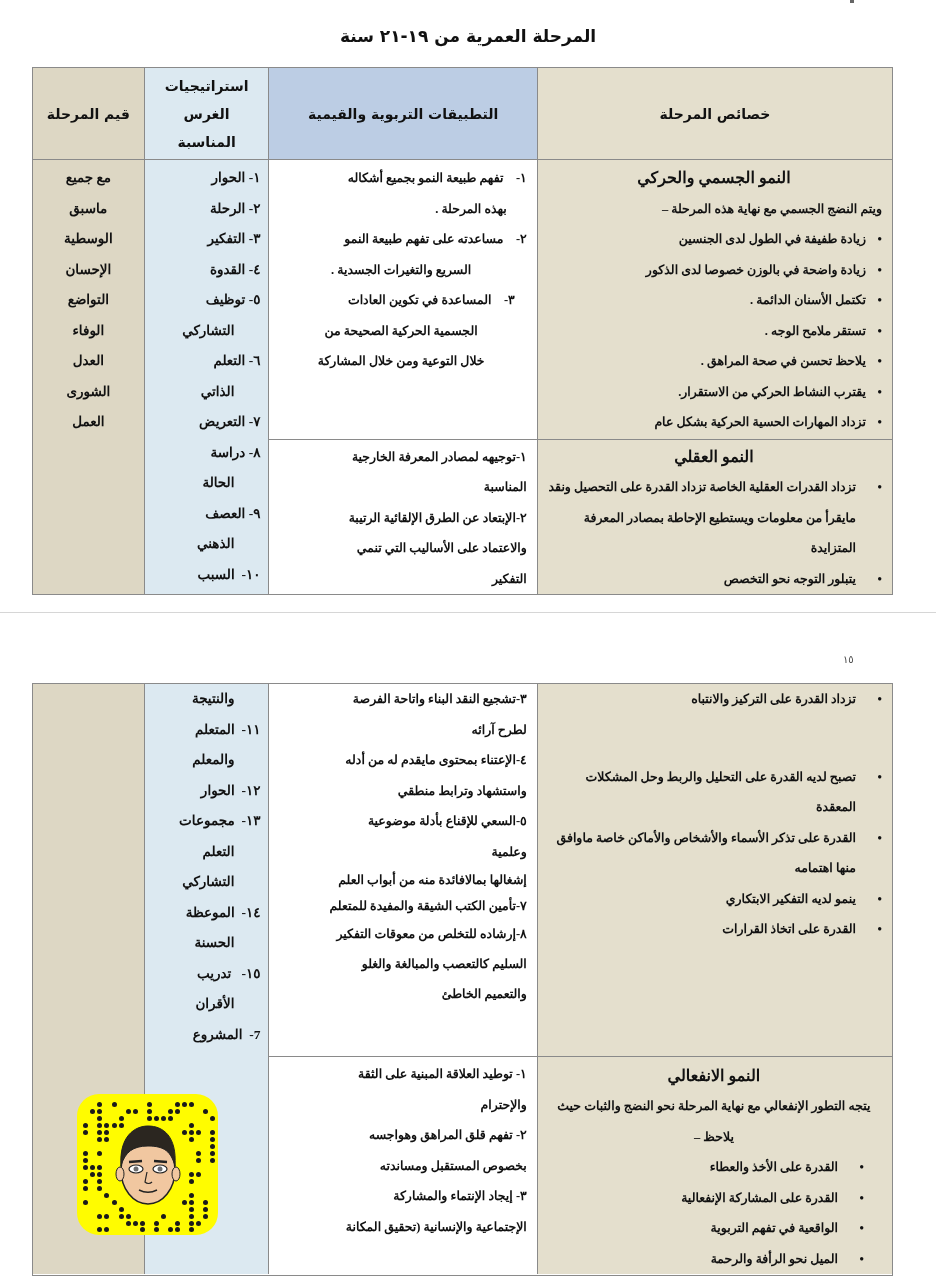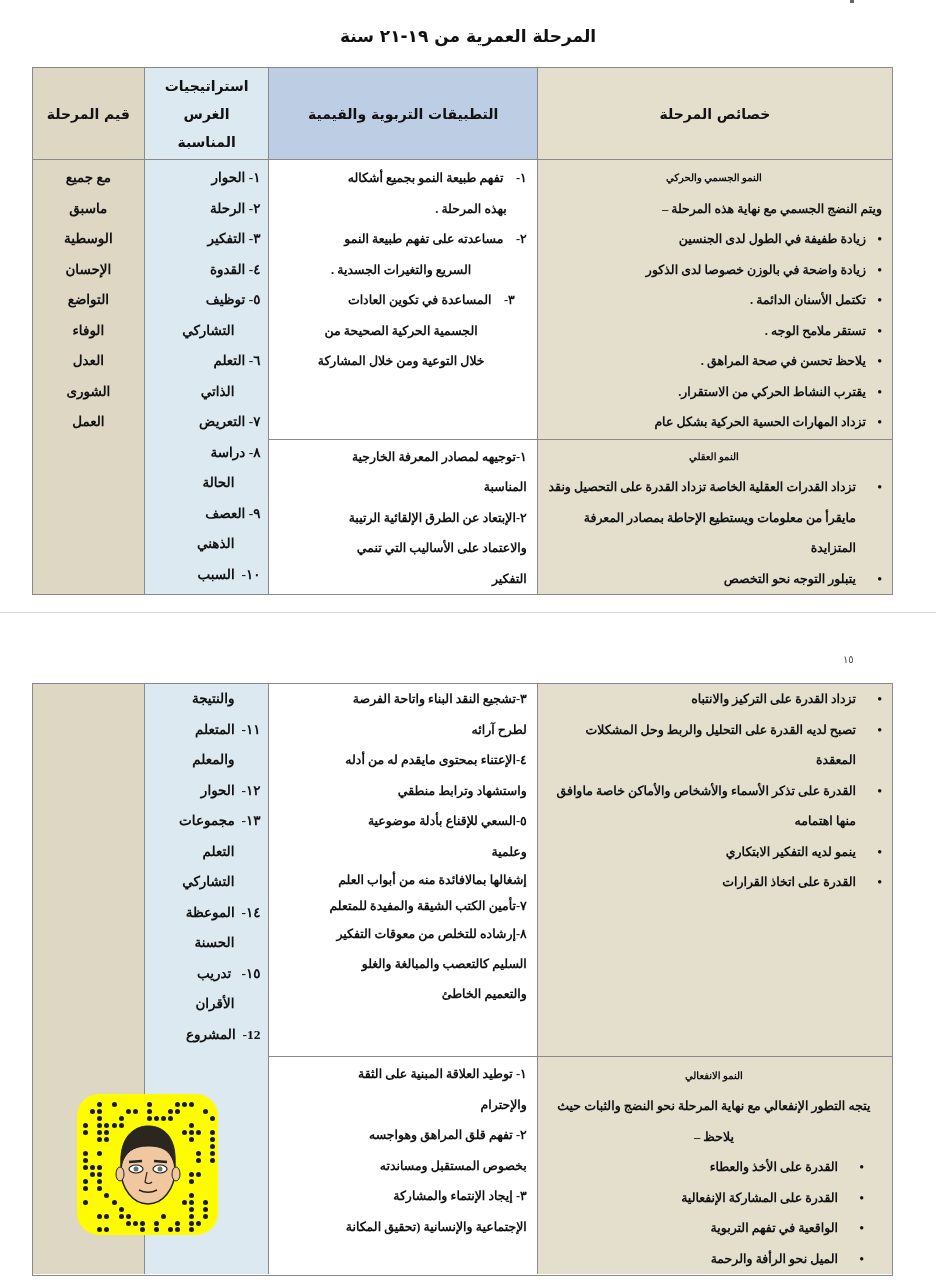--- a/index.html
+++ b/index.html
@@ -23,21 +23,21 @@
   .c-app { width: 269px; background: #ffffff; }
   .c-strat { width: 125px; background: #dce9f1; }
   .c-values { width: 111px; background: #ddd7c4; }
   .hdr .c-app { background: #bccde4; }
   .hdr .cell { display: flex; align-items: center; justify-content: center; text-align: center; font-weight: bold; font-size: 14px; line-height: 28px; }
   .body-text { font-weight: bold; font-size: 12.5px; line-height: 30.5px; font-family: Liberation Serif, serif; }
   .c-char .inner { padding: 0 10px 0 8px; }
   .c-app .inner { padding: 0 10px 0 6px; }
   .c-strat .inner { padding: 0 8px 0 4px; }
   .c-values .inner { padding: 0 4px; text-align: center; }
-  .sec-title { text-align: center; font-size: 10px; }
+  .sec-title { text-align: center; font-size: 16px; }
   .bullet { position: relative; padding-right: 16px; }
   .bullet::before { content: "•"; position: absolute; right: 0; top: 0; }
   .center { text-align: center; }
   .strat-item { white-space: pre-wrap; }
   .cont { padding-right: 26px; }
   .page-divider { position: absolute; left: 0; top: 612px; width: 936px; height: 1px; background: #d6d6d6; }
   .page-num { position: absolute; top: 654px; left: 843px; font-size: 10px; color: #444; }
   .snapcode {
     position: absolute; left: 77px; top: 1094px; width: 141px; height: 141px;
     background: #fffc00; border-radius: 22px;
@@ -138,21 +138,21 @@
 </div>
 
 <div class="page-divider"></div>
 <div class="page-num">١٥</div>
 
 <div class="tbl" style="top:683px;height:593px;">
   <div class="row" style="height:590px;">
     <div class="cell c-char" style="display:flex;flex-direction:column;">
       <div class="inner body-text" style="height:372px;padding-top:0;border-bottom:1.5px solid #8a8a8a;">
         <div class="bullet" style="padding-right:26px;">تزداد القدرة على التركيز والانتباه</div>
-        <div class="bullet" style="padding-right:26px;">تصبح لديه القدرة على التحليل والربط وحل المشكلات المعقدة</div>
+        <div class="bullet" style="padding-right:26px;margin-top:47px;">تصبح لديه القدرة على التحليل والربط وحل المشكلات المعقدة</div>
         <div class="bullet" style="padding-right:26px;">القدرة على تذكر الأسماء والأشخاص والأماكن خاصة ماوافق منها اهتمامه</div>
         <div class="bullet" style="padding-right:26px;">ينمو لديه التفكير الابتكاري</div>
         <div class="bullet" style="padding-right:26px;">القدرة على اتخاذ القرارات</div>
       </div>
       <div class="inner body-text" style="flex:1;padding-top:4px;">
         <div class="sec-title">النمو الانفعالي</div>
         <div class="center">يتجه التطور الإنفعالي مع نهاية المرحلة نحو النضج والثبات حيث يلاحظ –</div>
         <div class="bullet" style="margin-right:18px;padding-right:26px;">القدرة على الأخذ والعطاء</div>
         <div class="bullet" style="margin-right:18px;padding-right:26px;">القدرة على المشاركة الإنفعالية</div>
         <div class="bullet" style="margin-right:18px;padding-right:26px;">الواقعية في تفهم التربوية</div>
@@ -190,21 +190,21 @@
         <div class="strat-item">١١-  المتعلم</div>
         <div class="strat-item cont">والمعلم</div>
         <div class="strat-item">١٢-  الحوار</div>
         <div class="strat-item">١٣-  مجموعات</div>
         <div class="strat-item cont">التعلم</div>
         <div class="strat-item cont">التشاركي</div>
         <div class="strat-item">١٤-  الموعظة</div>
         <div class="strat-item cont">الحسنة</div>
         <div class="strat-item">١٥-   تدريب</div>
         <div class="strat-item cont">الأقران</div>
-        <div class="strat-item">12-  المشروع</div>
+        <div class="strat-item">7-  المشروع</div>
       </div>
     </div>
 
     <div class="cell c-values"></div>
   </div>
 </div>
 
 <div class="snapcode">
   <div class="dot" style="left:20px;top:8px"></div>
     <div class="dot" style="left:35px;top:8px"></div>

